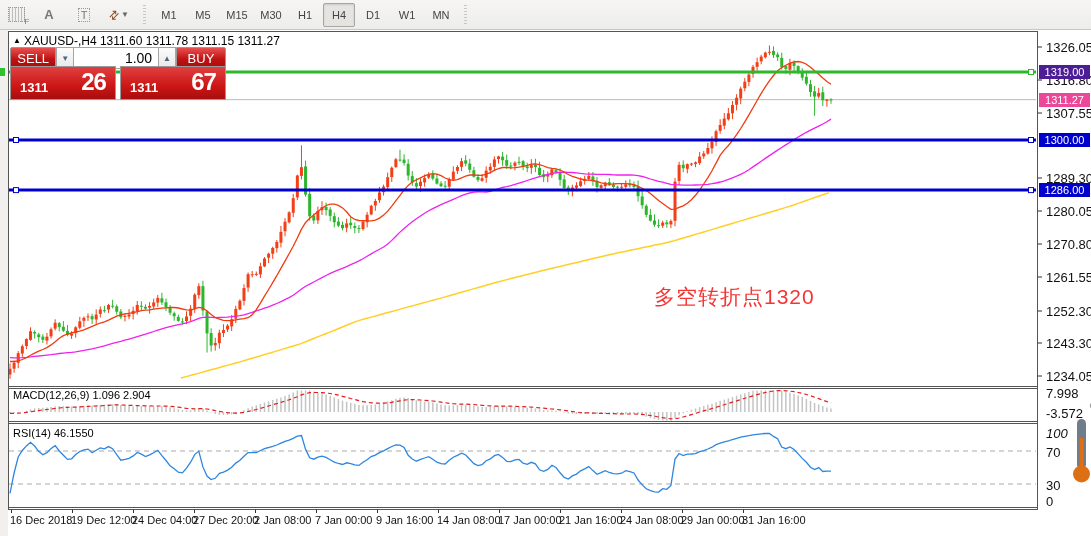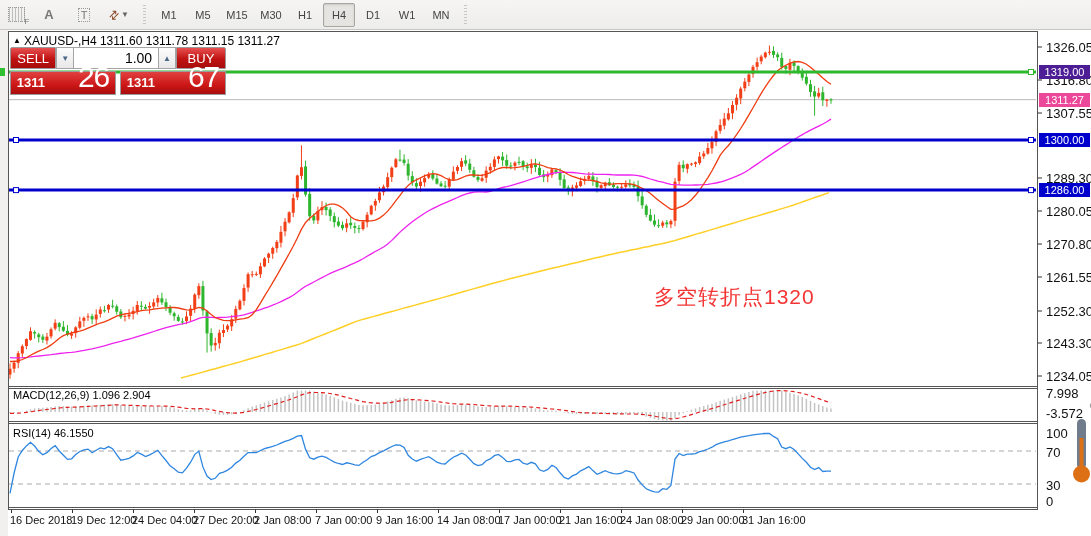--- a/index.html
+++ b/index.html
@@ -44,26 +44,26 @@
   .btn-red{background:linear-gradient(#e85050,#c01212 55%,#a80c0c);color:#fff;
            border:1px solid #9a9a9a;display:flex;align-items:center;justify-content:center;
            font-size:13px;}
   #sell-btn{width:48px;border-radius:2px 0 0 0;}
   #buy-btn{width:52px;border-radius:0 2px 0 0;}
   .step-btn{width:17px;background:linear-gradient(#fcfcfc,#e8e8e8);border:1px solid #a5a5a5;
             display:flex;align-items:center;justify-content:center;color:#4a6785;font-size:8px;}
   #vol-field{width:72px;border:1px solid #a5a5a5;border-left:none;border-right:none;
              font-size:14px;text-align:right;padding:0 6px;outline:none;
              font-family:"Liberation Sans",sans-serif;}
-  #trade .row2{display:flex;margin-top:2px;height:24px;gap:4px;}
+  #trade .row2{display:flex;margin-top:2px;height:24px;gap:4px;align-items:center;}
   .px-box{flex:1;background:linear-gradient(#e04040,#cc1616 60%,#a90d0d);
           border:1px solid #9a9a9a;color:#fff;display:flex;align-items:flex-end;
           justify-content:center;padding-bottom:2px;}
   .px-small{font-size:13px;font-weight:bold;margin-right:2px;line-height:19px;}
-  .px-big{font-size:30px;font-weight:normal;line-height:30px;letter-spacing:-1px;margin-left:31px;}
+  .px-big{font-size:24px;font-weight:bold;line-height:30px;letter-spacing:-1px;margin-left:31px;}
   
   #thermo{position:absolute;left:1066px;top:416px;z-index:6;}
   .edge-tick{position:absolute;left:0px;top:68px;width:5px;height:8px;background:#2fc12f;z-index:2;}
 </style>
 </head>
 <body>
 
 <div id="white-area"></div>
 <div id="left-strip"></div>
 
@@ -814,16 +814,16 @@
 <div class="date-label" style="left: 376px;">9 Jan 16:00</div>
 <div class="date-label" style="left: 437px;">14 Jan 08:00</div>
 <div class="date-label" style="left: 498px;">17 Jan 00:00</div>
 <div class="date-label" style="left: 559px;">21 Jan 16:00</div>
 <div class="date-label" style="left: 620px;">24 Jan 08:00</div>
 <div class="date-label" style="left: 681px;">29 Jan 00:00</div>
 <div class="date-label" style="left: 742px;">31 Jan 16:00</div>
 <div class="axis-label" style="top: 386px;">7.998</div>
 <div class="axis-label" style="top: 398px; padding-left: 44px;">0.00</div>
 <div class="axis-label" style="top: 406px;">-3.572</div>
-<div class="axis-label" style="top: 426px;">100</div>
+<div class="axis-label" style="top: 426px; font-style: italic;">100</div>
 <div class="axis-label" style="top: 445px;">70</div>
 <div class="axis-label" style="top: 478px;">30</div>
 <div class="axis-label" style="top: 494px;">0</div>
 
 </body></html>

